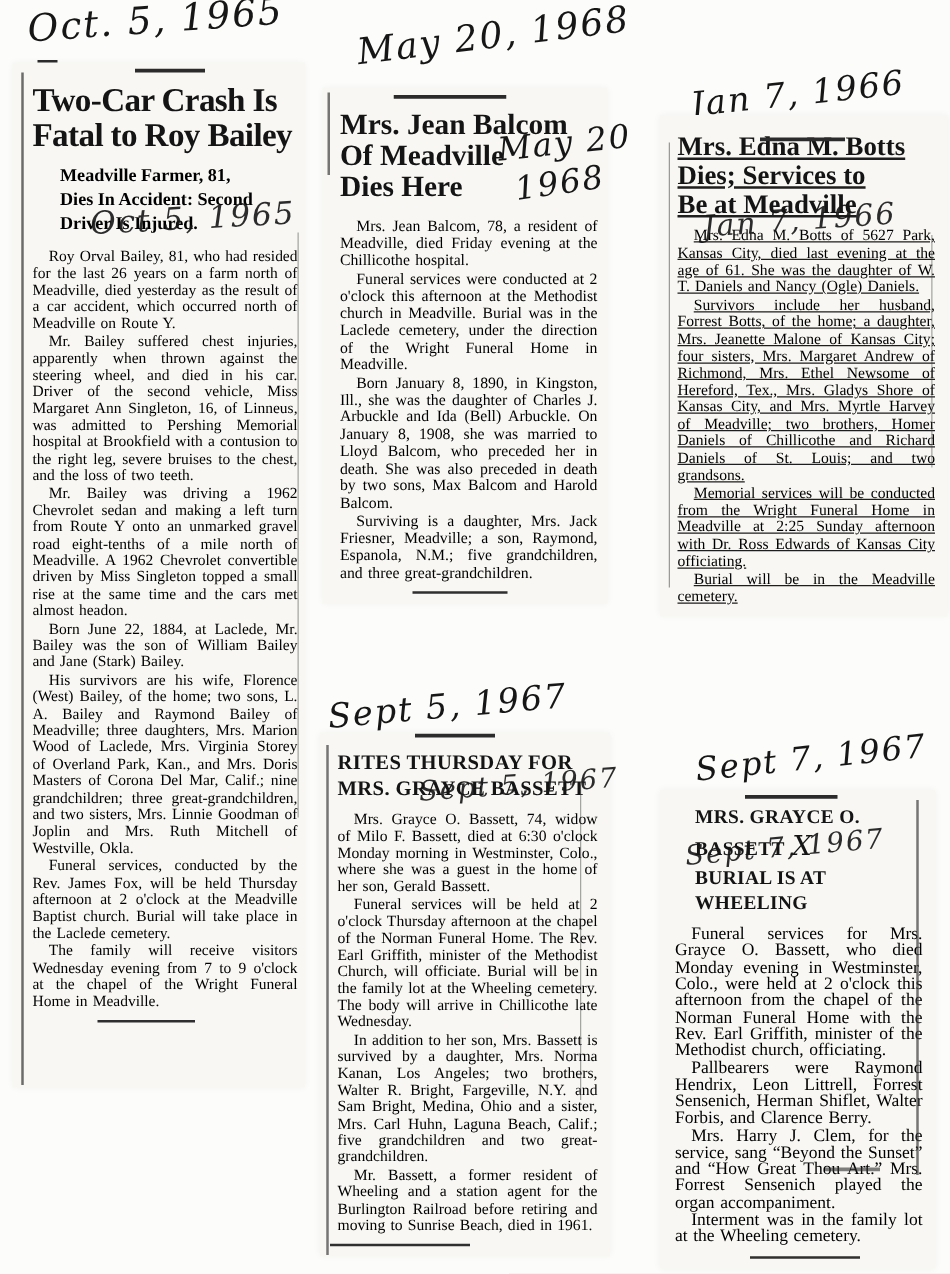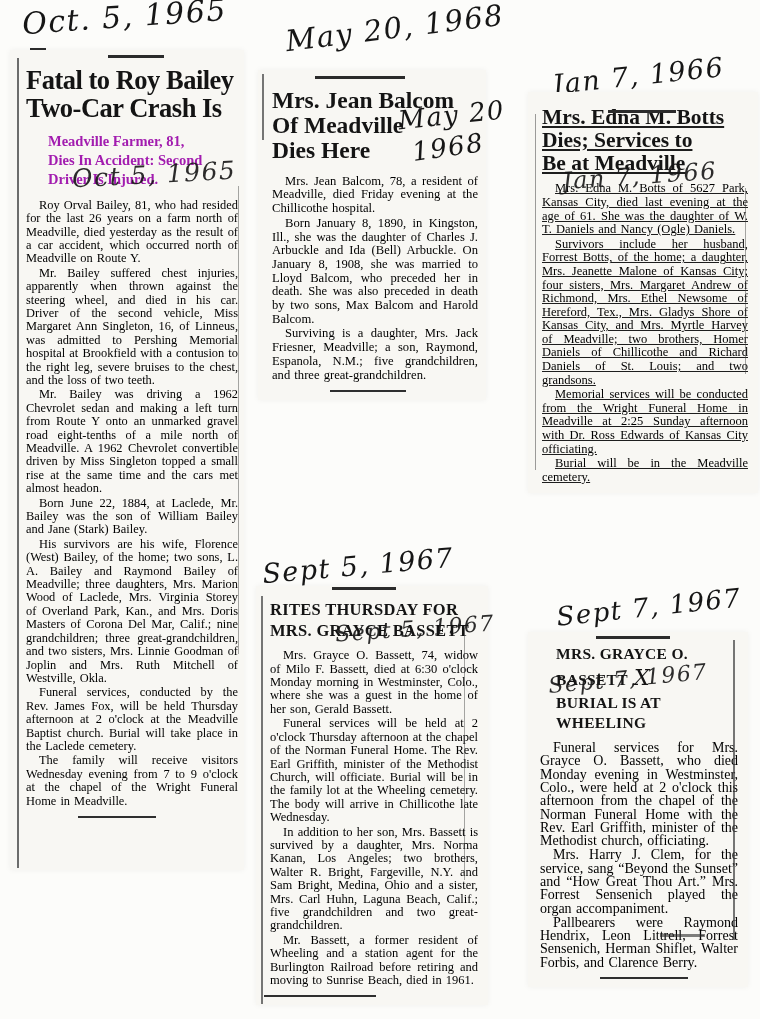--- a/index.html
+++ b/index.html
@@ -11,21 +11,21 @@
   .clipping{
     position:absolute;background:#f8f7f3;
     box-shadow:0 0 6px rgba(0,0,0,0.05);
   }
   .headline{
     font-family:"Liberation Serif", serif;font-weight:700;color:#141414;
     margin:0;line-height:1.06;
   }
   .headline .hl-line{display:block;}
   .subhead{
-    font-weight:700;font-size:14.5px;line-height:1.3;color:#a21caf;margin:0;
+    font-weight:700;font-size:14.5px;line-height:1.3;color:#000000;margin:0;
   }
   .subhead .sh-line{display:block;}
   .body-text p{
     margin:1px 0;text-align:justify;text-indent:13px;
     font-size:12.4px;line-height:13.4px;color:#000000;
     word-spacing:1px;
   }
   .end-rule{border-top:2px solid #2f2f2f;height:0;}
   .edge{position:absolute;background:#3d3d3d;}
   .dash{position:absolute;background:#2b2b2b;}
@@ -61,22 +61,22 @@
 </style>
 </head>
 <body>
 
 <div id="page">
 
   <div class="handwriting" style="left:22px;top:2px;font-size:30px;transform:rotate(-4deg);">Oct. 5, 1965</div>
 
   <div id="clip1" class="clipping">
     <h2 class="headline">
+      <span class="hl-line">Two-Car Crash Is</span>
       <span class="hl-line">Fatal to Roy Bailey</span>
-      <span class="hl-line">Two-Car Crash Is</span>
     </h2>
     <h3 class="subhead">
       <span class="sh-line">Meadville Farmer, 81,</span>
       <span class="sh-line">Dies In Accident: Second</span>
       <span class="sh-line">Driver Is Injured.</span>
     </h3>
     <div class="body-text">
       <p>Roy Orval Bailey, 81, who had resided for the last 26 years on a farm north of Meadville, died yesterday as the result of a car accident, which occurred north of Meadville on Route Y.</p>
       <p>Mr. Bailey suffered chest injuries, apparently when thrown against the steering wheel, and died in his car. Driver of the second vehicle, Miss Margaret Ann Singleton, 16, of Linneus, was admitted to Pershing Memorial hospital at Brookfield with a contusion to the right leg, severe bruises to the chest, and the loss of two teeth.</p>
       <p>Mr. Bailey was driving a 1962 Chevrolet sedan and making a left turn from Route Y onto an unmarked gravel road eight-tenths of a mile north of Meadville. A 1962 Chevrolet convertible driven by Miss Singleton topped a small rise at the same time and the cars met almost headon.</p>
@@ -96,20 +96,21 @@
   <div class="handwriting" style="left:285px;top:14px;font-size:29px;transform:rotate(-7deg);">May 20, 1968</div>
 
   <div id="clip2" class="clipping">
     <h2 class="headline">
       <span class="hl-line">Mrs. Jean Balcom</span>
       <span class="hl-line">Of Meadville</span>
       <span class="hl-line">Dies Here</span>
     </h2>
     <div class="body-text">
       <p>Mrs. Jean Balcom, 78, a resident of Meadville, died Friday evening at the Chillicothe hospital.</p>
+      <p>Funeral services were conducted at 2 o'clock this afternoon at the Methodist church in Meadville. Burial was in the Laclede cemetery, under the direction of the Wright Funeral Home in Meadville.</p>
       <p>Born January 8, 1890, in Kingston, Ill., she was the daughter of Charles J. Arbuckle and Ida (Bell) Arbuckle. On January 8, 1908, she was married to Lloyd Balcom, who preceded her in death. She was also preceded in death by two sons, Max Balcom and Harold Balcom.</p>
       <p>Surviving is a daughter, Mrs. Jack Friesner, Meadville; a son, Raymond, Espanola, N.M.; five grandchildren, and three great-grandchildren.</p>
     </div>
     <div class="end-rule"></div>
   </div>
   <div class="handwriting" style="left:398px;top:102px;font-size:26px;transform:rotate(-6deg);">May 20</div>
   <div class="handwriting" style="left:412px;top:134px;font-size:26px;transform:rotate(-8deg);">1968</div>
   <div class="edge" style="left:262px;top:74px;width:2px;height:66px;opacity:.7;"></div>
   <div class="dash" style="left:315px;top:76px;width:90px;height:3px;"></div>
 
@@ -157,22 +158,23 @@
 
   <div id="clip5" class="clipping">
     <h2 class="headline">
       <span class="hl-line">
         <span>MRS. GRAYCE O. BASSETT</span><span class="x-mark">X</span>
       </span>
       <span class="hl-line">BURIAL IS AT WHEELING</span>
     </h2>
     <div class="body-text">
       <p>Funeral services for Mrs. Grayce O. Bassett, who died Monday evening in Westminster, Colo., were held at 2 o'clock this afternoon from the chapel of the Norman Funeral Home with the Rev. Earl Griffith, minister of the Methodist church, officiating.</p>
+      <p>Pallbearers were Raymond Hendrix, Leon Littrell, Forrest Sensenich, Herman Shiflet, Walter Forbis, and Clarence Berry.</p>
       <p>Mrs. Harry J. Clem, for the service, sang “Beyond the Sunset” and “How Great Thou Art.” Mrs. Forrest Sensenich played the organ accompaniment.</p>
-      <p>Pallbearers were Raymond Hendrix, Leon Littrell, Forrest Sensenich, Herman Shiflet, Walter Forbis, and Clarence Berry.</p>
+      <p>Interment was in the family lot at the Wheeling cemetery.</p>
     </div>
     <div class="end-rule"></div>
   </div>
   <div class="handwriting" style="left:548px;top:668px;font-size:22px;transform:rotate(-5deg);opacity:.9;">Sept 7, 1967</div>
   <div class="edge" style="left:733px;top:640px;width:2px;height:300px;opacity:.7;"></div>
   <div class="dash" style="left:596px;top:636px;width:74px;height:3px;"></div>
   <div class="dash" style="left:660px;top:934px;width:44px;height:3px;opacity:.6;"></div>
 
 </div>
 

